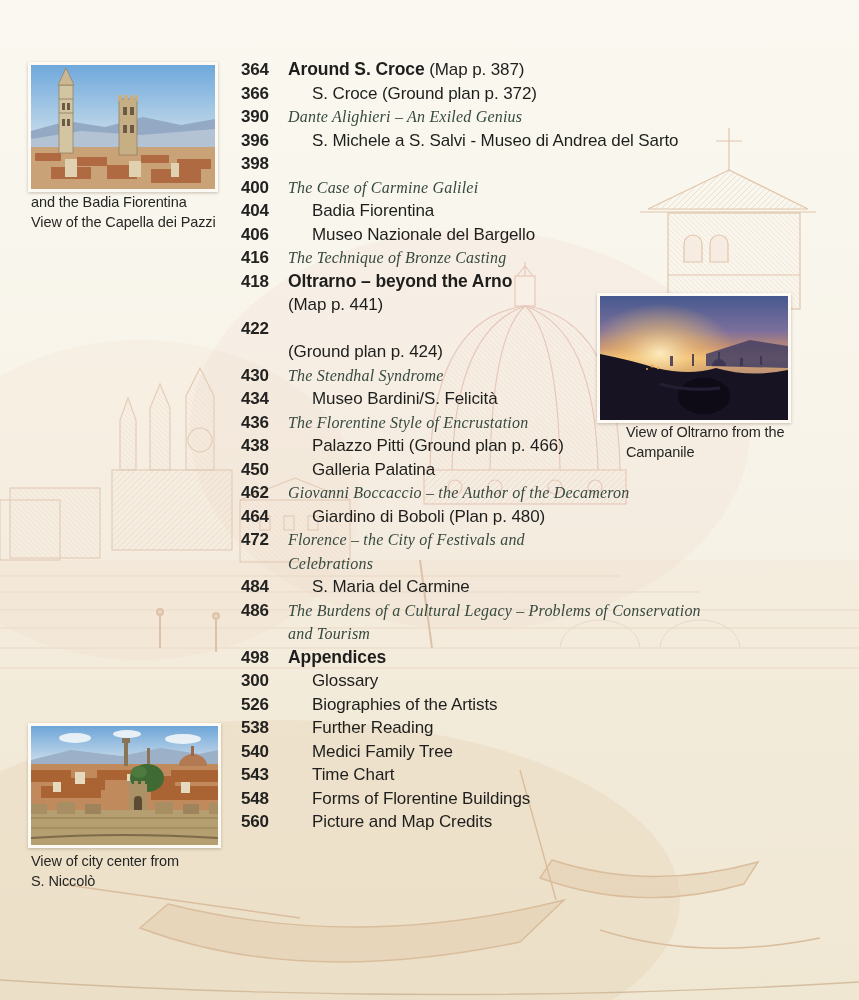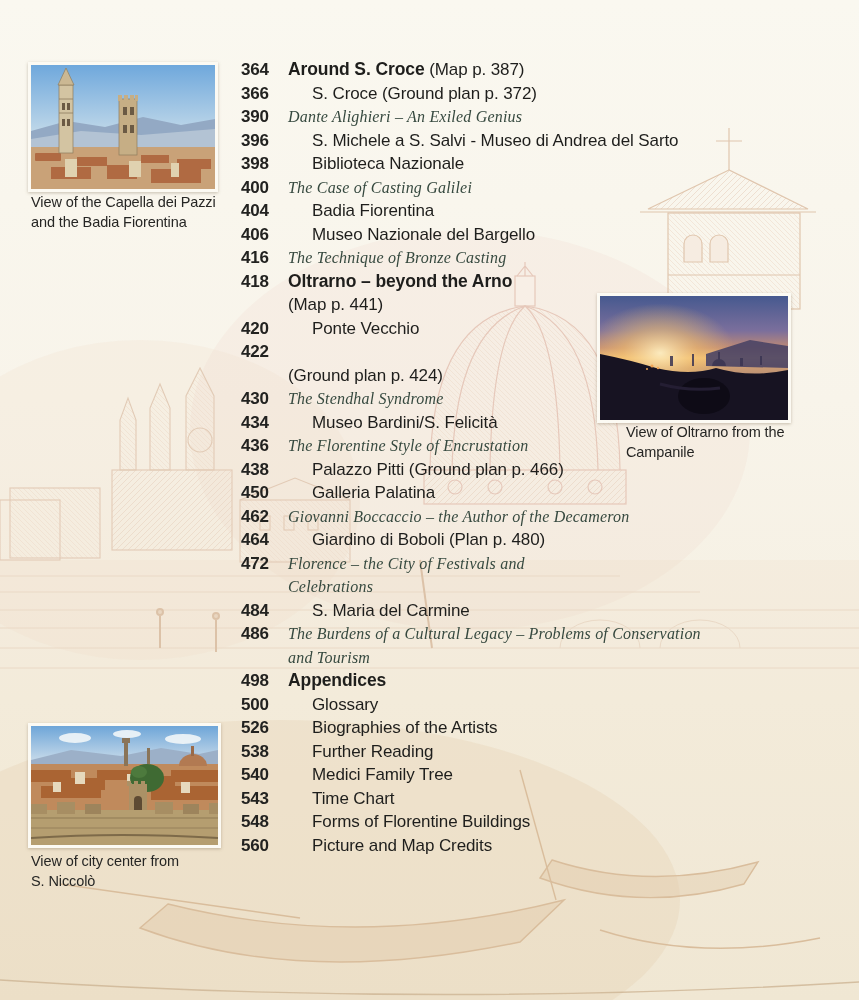--- a/index.html
+++ b/index.html
@@ -178,22 +178,22 @@
         <rect x="99" y="30" width="4" height="6" fill="#c6ae85"></rect>
           <rect x="104" y="30" width="3" height="6" fill="#c6ae85"></rect>
         <rect x="92" y="42" width="4" height="8" fill="#6b5a44"></rect>
           <rect x="99" y="42" width="4" height="8" fill="#6b5a44"></rect>
         <rect x="92" y="60" width="4" height="8" fill="#6b5a44"></rect>
           <rect x="99" y="60" width="4" height="8" fill="#6b5a44"></rect>
       </g>
     </svg>
   </div>
   <div class="caption" style="left:31px;top:193px;">
+    <div>and the Badia Fiorentina</div>
     <div>View of the Capella dei Pazzi</div>
-    <div>and the Badia Fiorentina</div>
   </div>
 
   <div class="photo" style="left:597px;top:293px;">
     <svg width="188" height="124" viewBox="0 0 188 124">
       <defs>
         <linearGradient id="sky2" x1="0" y1="0" x2="0" y2="1">
           <stop offset="0" stop-color="#46598f"></stop>
             <stop offset="0.28" stop-color="#7b6f9c"></stop>
           <stop offset="0.42" stop-color="#c08a74"></stop>
             <stop offset="0.5" stop-color="#f0c07a"></stop>
@@ -312,25 +312,24 @@
         <div class="toc-row">
           <span class="toc-num">390</span>
           <span class="toc-text italic">Dante Alighieri – An Exiled Genius</span>
         </div>
         <div class="toc-row">
           <span class="toc-num">396</span>
           <span class="toc-text entry">S. Michele a S. Salvi - Museo di Andrea del Sarto</span>
         </div>
         <div class="toc-row">
           <span class="toc-num">398</span>
-          <span class="toc-text entry">Biblioteca Nazionale</span>
         </div>
         <div class="toc-row">
           <span class="toc-num">400</span>
-          <span class="toc-text italic">The Case of Casting Galilei</span>
+          <span class="toc-text italic">The Case of Carmine Galilei</span>
         </div>
         <div class="toc-row">
           <span class="toc-num">404</span>
           <span class="toc-text entry">Badia Fiorentina</span>
         </div>
         <div class="toc-row">
           <span class="toc-num">406</span>
           <span class="toc-text entry">Museo Nazionale del Bargello</span>
         </div>
         <div class="toc-row">
@@ -341,24 +340,20 @@
       <div class="toc-section">
         <div class="toc-row">
           <span class="toc-num">418</span>
           <span class="toc-text head"><span class="head-bold">Oltrarno – beyond the Arno</span></span>
         </div>
         <div class="toc-row">
           <span class="toc-num"></span>
           <span class="toc-text cont">(Map p. 441)</span>
         </div>
         <div class="toc-row">
-          <span class="toc-num">420</span>
-          <span class="toc-text entry">Ponte Vecchio</span>
-        </div>
-        <div class="toc-row">
           <span class="toc-num">422</span>
         </div>
         <div class="toc-row">
           <span class="toc-num"></span>
           <span class="toc-text cont">(Ground plan p. 424)</span>
         </div>
         <div class="toc-row">
           <span class="toc-num">430</span>
           <span class="toc-text italic">The Stendhal Syndrome</span>
         </div>
@@ -406,21 +401,21 @@
           <span class="toc-num"></span>
           <span class="toc-text cont-italic">and Tourism</span>
         </div>
       </div>
       <div class="toc-section">
         <div class="toc-row">
           <span class="toc-num">498</span>
           <span class="toc-text head"><span class="head-bold">Appendices</span></span>
         </div>
         <div class="toc-row">
-          <span class="toc-num">500</span>
+          <span class="toc-num">300</span>
           <span class="toc-text entry">Glossary</span>
         </div>
         <div class="toc-row">
           <span class="toc-num">526</span>
           <span class="toc-text entry">Biographies of the Artists</span>
         </div>
         <div class="toc-row">
           <span class="toc-num">538</span>
           <span class="toc-text entry">Further Reading</span>
         </div>

